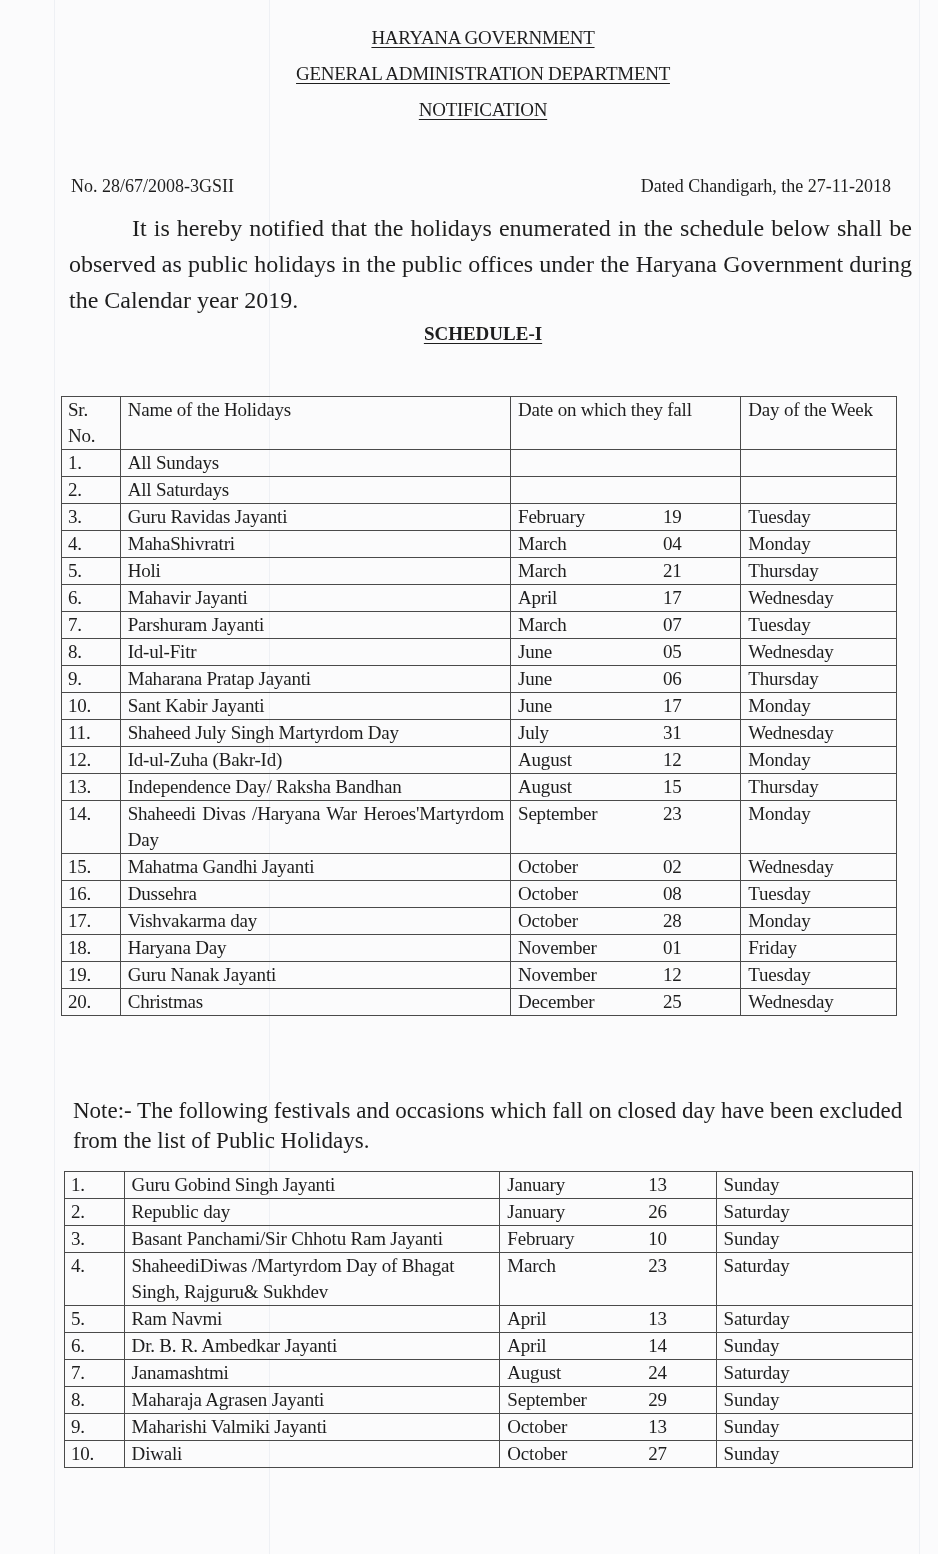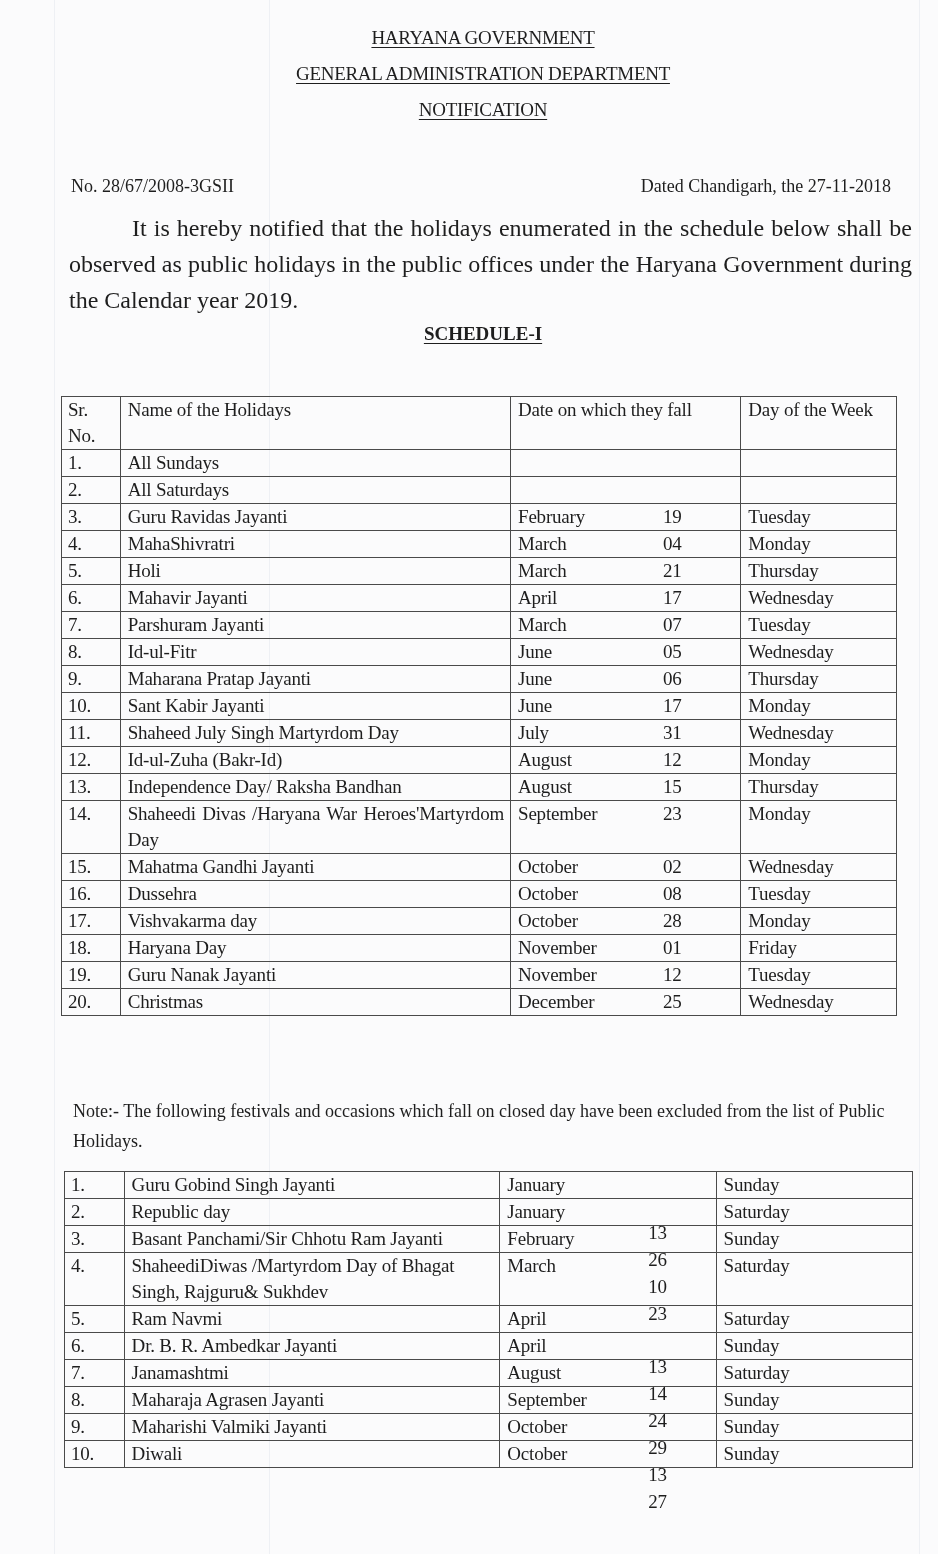--- a/index.html
+++ b/index.html
@@ -54,29 +54,29 @@
   #t1 { left:47px; top:396px; width:836px; }
   #t1 td.c1 { width:53px; }
   #t1 td.c2 { width:389px; }
   #t1 td.c3 { width:222px;margin-left:36px; }
   #t1 td.c4 { width:143px; }
   #t1 .dd { left:152px; }
   #t1 td { height:25px; }
 
   .note {
     position:absolute; left:59px; top:1096px; width:835px;
-    font-family:"Liberation Serif",serif; font-size:18px; line-height:30px;
+    font-family:"Liberation Serif",serif; font-size:23px; line-height:30px;
   }
 
   #t2 { left:50px; top:1171px; width:849px; }
   #t2 td.c1 { width:53px; }
   #t2 td.c2 { width:365px; }
   #t2 td.c3 { width:210px; }
   #t2 td.c4 { width:190px; }
-  #t2 .dd { left:148px;margin-top:48px; }
+  #t2 .dd { left:148px; }
   #t2 td { line-height:26px; height:25px; }
 </style>
 </head>
 <body>
 
 <div class="page">
   <div class="scanline" style="left:40px"></div>
   <div class="scanline" style="left:255px"></div>
   <div class="scanline" style="left:905px"></div>
 

